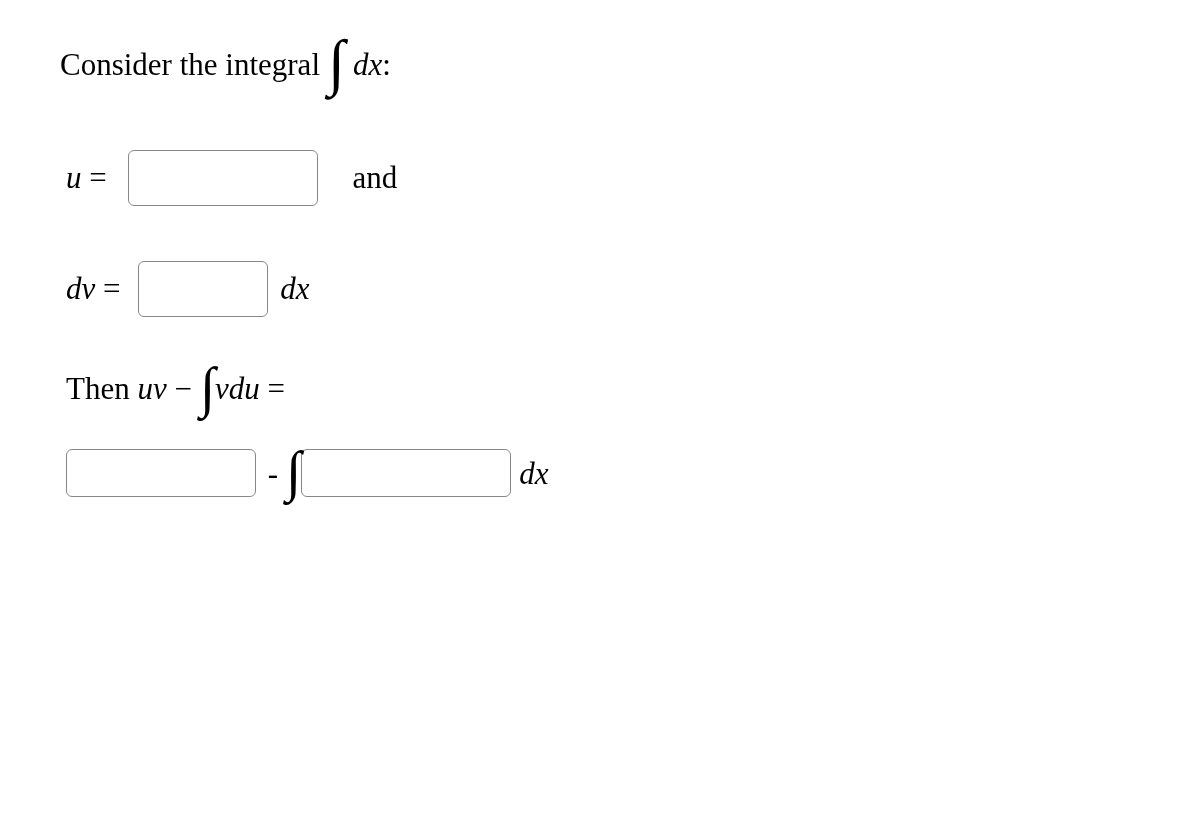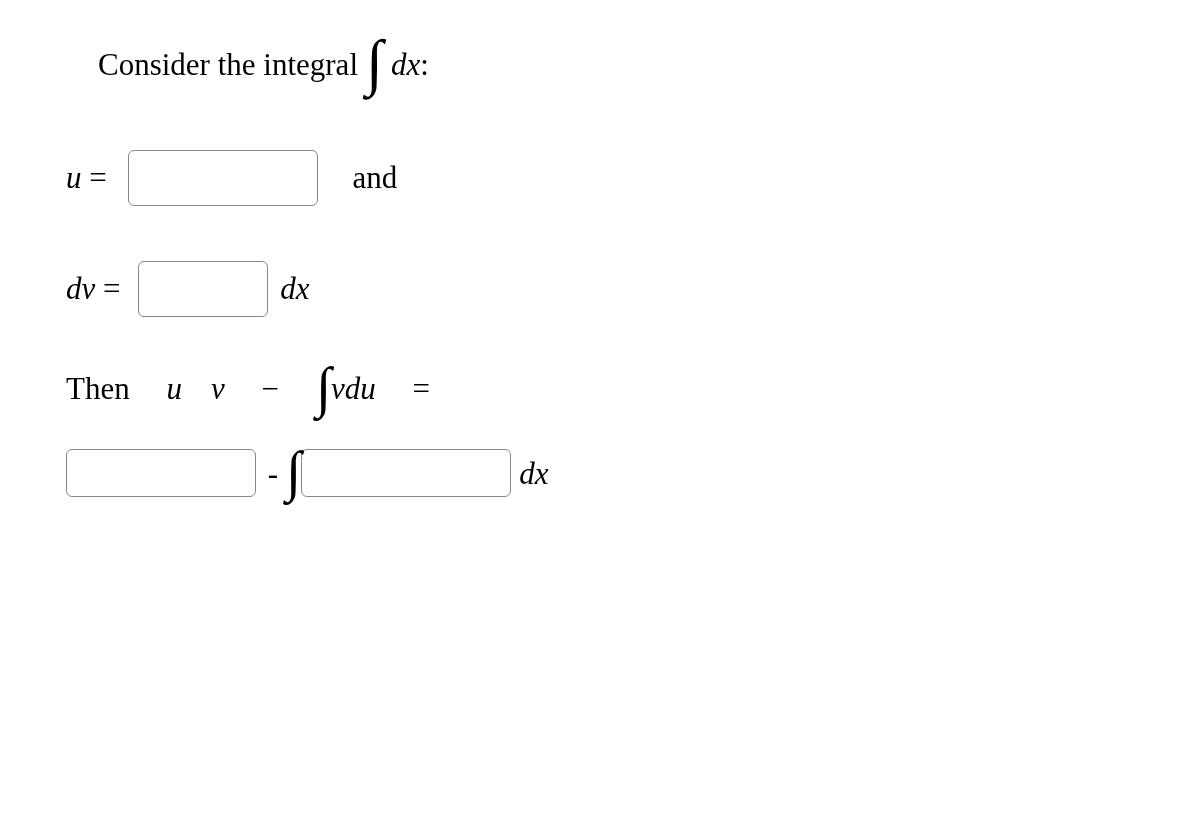--- a/index.html
+++ b/index.html
@@ -16,21 +16,20 @@
     padding: 30px 60px 30px 60px;
     position: relative;
   }
   .line {
     font-size: 31px;
     line-height: 1.4;
     margin-bottom: 50px;
     display: flex;
     align-items: center;
     flex-wrap: wrap;
-    margin-left: 38px;
   }
   .line.first {
     margin-top: 10px;
     margin-bottom: 60px;
   }
   .math-italic {
     font-style: italic;
     font-family: "Times New Roman", Times, serif;
   }
   .input-box {
@@ -81,21 +80,21 @@
     align-items: center;
   }
   .segment {
     display: inline-block;
   }
   .line-u, .line-dv, .line-then, .line-answer {
     margin-left: 6px;
   }
   .line-u { margin-bottom: 55px; }
   .line-dv { margin-bottom: 50px; }
-  .line-then { margin-bottom: 38px; gap: 29px; }
+  .line-then { margin-bottom: 38px; }
   .line-answer { margin-bottom: 0; }
   .spacer4 { display:inline-block; width:4px; }
   .spacer8 { display:inline-block; width:8px; }
 </style>
 </head>
 <body>
 
 <div class="page">
 
   <div class="line first">

